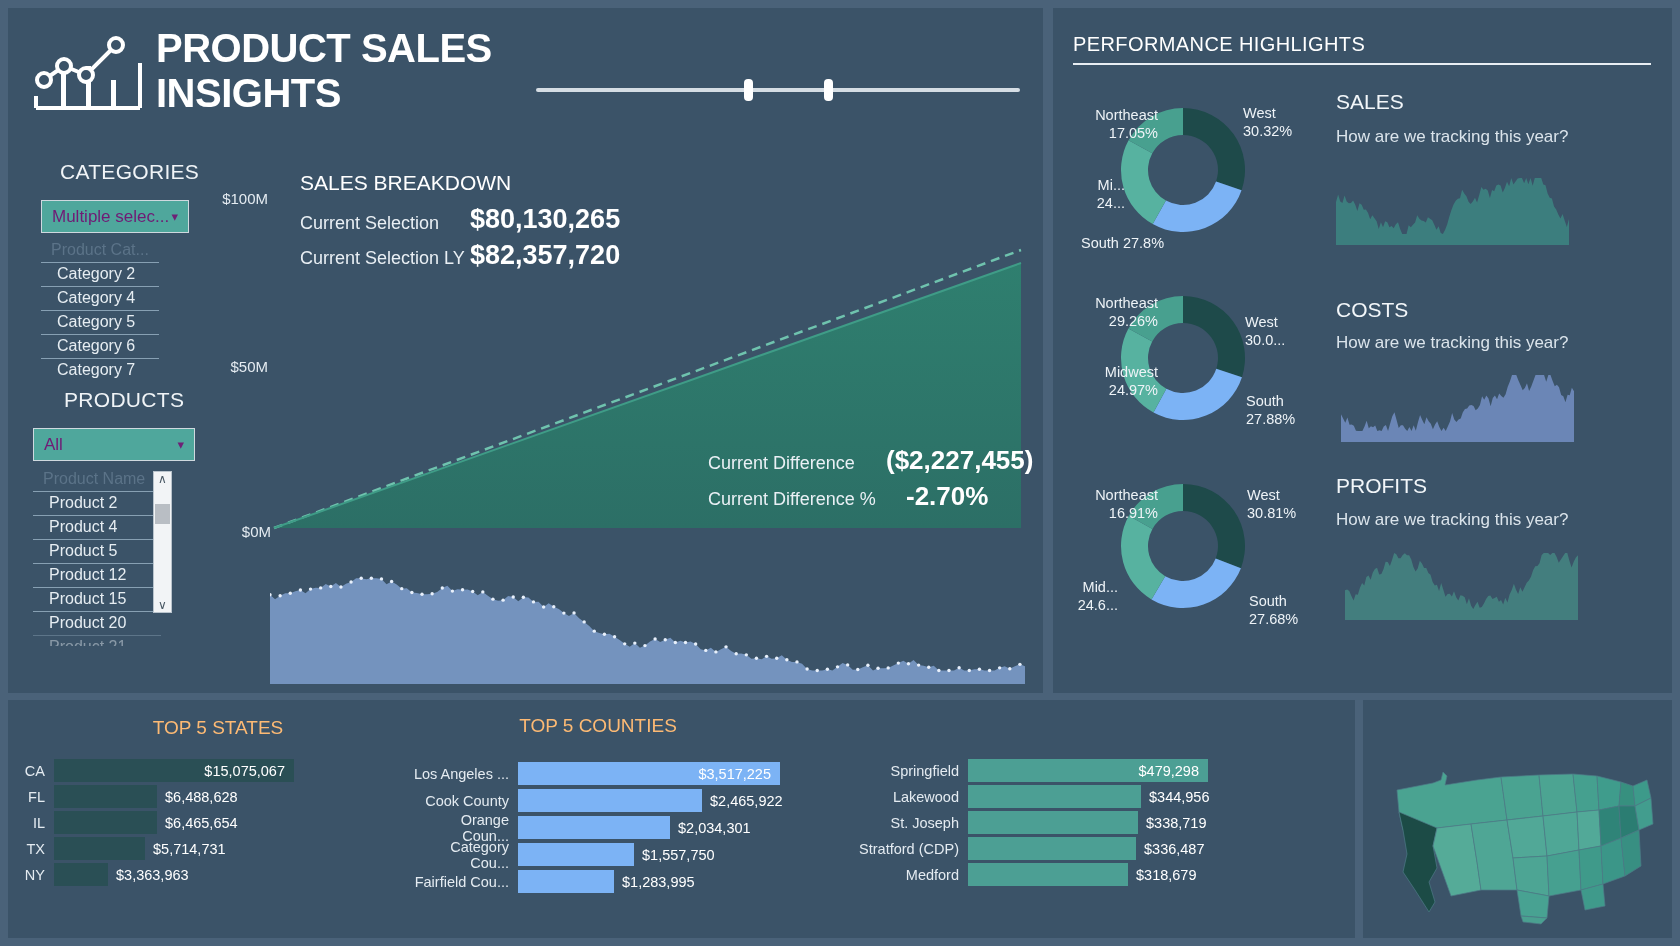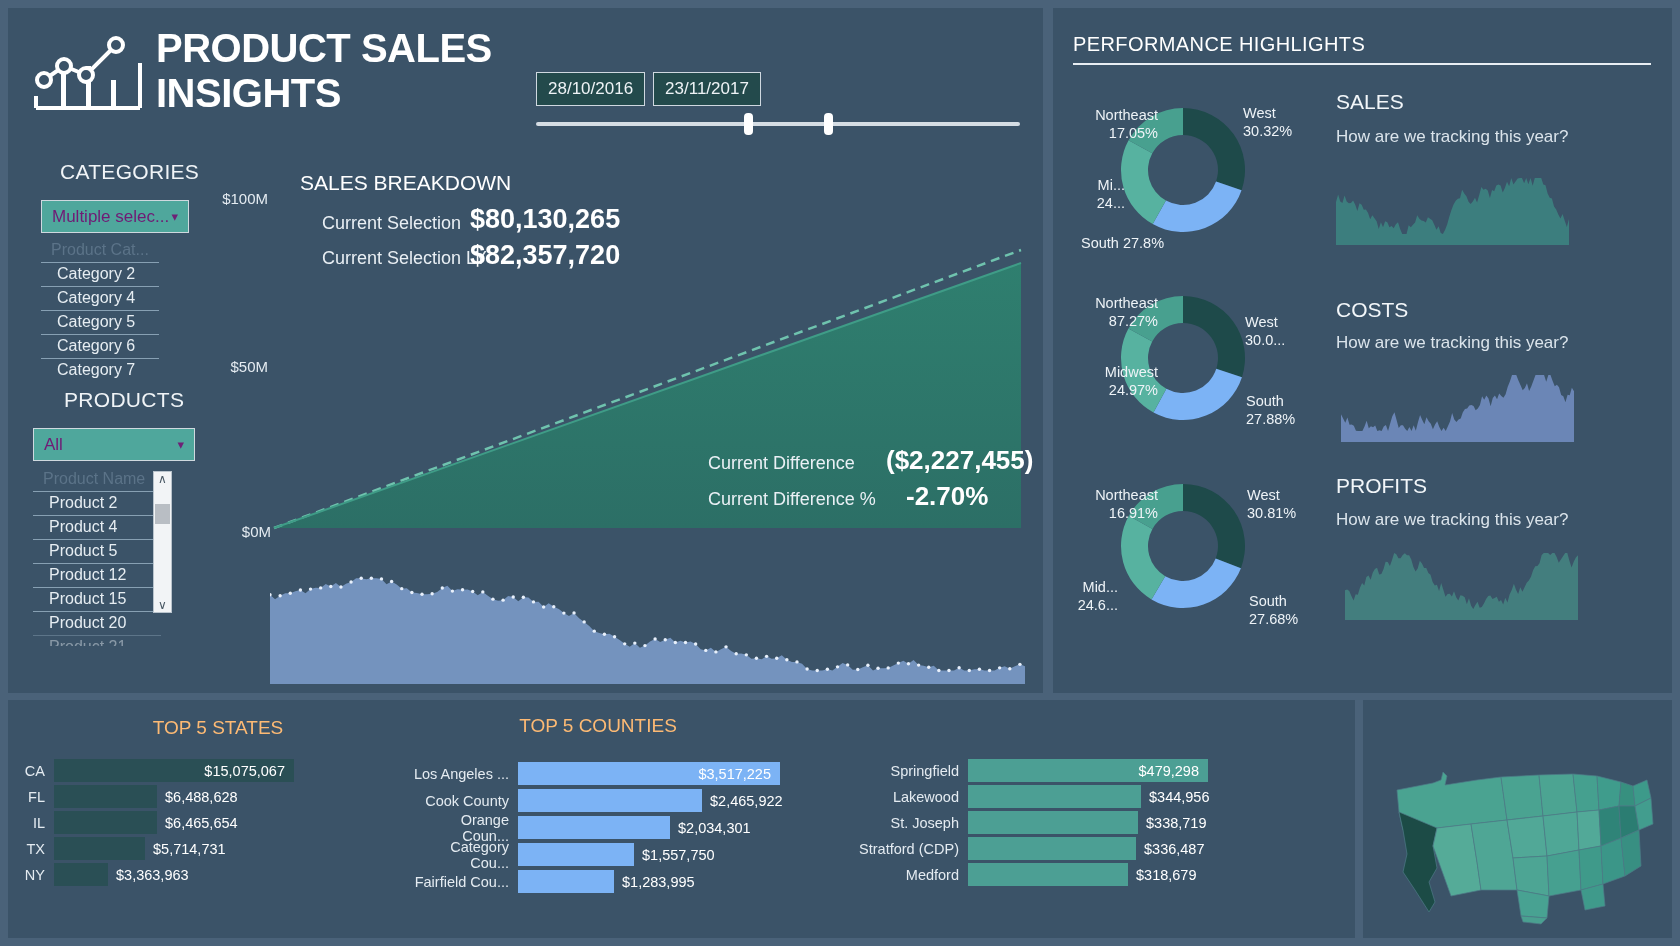--- a/index.html
+++ b/index.html
@@ -65,21 +65,21 @@
     border: 1px solid #b9c4cd; display: flex;
     flex-direction: column; justify-content: space-between;
     align-items: center; color: #4a5965; font-size: 12px;
   }
   .scroll-thumb {
     position: absolute; left: 1px; width: 15px; height: 20px; background: #b9bec4;
   }
 
   
   .sb-title { position: absolute; left: 292px; top: 163px; font-size: 21px; }
-  .sb-row { position: absolute; font-size: 18px; color: #e9eff4; margin-left: 22px; }
+  .sb-row { position: absolute; font-size: 18px; color: #e9eff4; }
   .sb-val { position: absolute; font-size: 27px; font-weight: bold; }
 
   
   #area-chart { position: absolute; left: 262px; top: 120px; }
   .axis-label {
     position: absolute; font-size: 15px; color: #e4ebf1; text-align: right; width: 60px;
   }
 
   .diff-row { position: absolute; font-size: 18px; color: #eaf0f5; }
   .diff-val { position: absolute; font-size: 26px; font-weight: bold; }
@@ -125,24 +125,20 @@
       <circle cx="16" cy="52" r="7" fill="#3b5368" stroke="#fff" stroke-width="4"></circle>
       <circle cx="36" cy="38" r="7" fill="#3b5368" stroke="#fff" stroke-width="4"></circle>
       <circle cx="58" cy="47" r="7" fill="#3b5368" stroke="#fff" stroke-width="4"></circle>
       <circle cx="88" cy="17" r="7" fill="#3b5368" stroke="#fff" stroke-width="4"></circle>
     </svg>
   </div>
 
   <div class="title">PRODUCT SALES INSIGHTS</div>
 
   <div class="date-wrap">
-    <div class="date-boxes">
-      <div class="date-box">28/10/2016</div>
-      <div class="date-box">23/11/2017</div>
-    </div>
     <div class="slider-track">
       <div class="slider-handle" style="left:43%"></div>
       <div class="slider-handle" style="left:59.5%"></div>
     </div>
   </div>
 
   <div class="slicer-title" style="left:52px; top:152px;">CATEGORIES</div>
   <div class="slicer-dd" style="left:33px; top:192px; width:148px;">
     <span>Multiple selec...</span>
     <span class="chev">▾</span>
@@ -319,21 +315,21 @@
 
   <div style="position:absolute;left:60px;top:280px;">
     <svg width="140" height="140" viewBox="0 0 140 140" class="donut-svg">
         <path d="M70,8 A62,62 0 0 1 128.94138148246617,89.23313674205004 L103.2733605142954,80.85741590277019 A35,35 0 0 0 70,35 Z" fill="#1e4a4a"></path>
         <path d="M128.94138148246617,89.23313674205004 A62,62 0 0 1 40.47323137258777,124.51761123181448 L53.33166287162213,100.77607085666946 A35,35 0 0 0 103.2733605142954,80.85741590277019 Z" fill="#7cb3f5"></path>
         <path d="M40.47323137258777,124.51761123181448 A62,62 0 0 1 15.426829005578924,40.57604704303519 L39.19256476121391,53.389703975906954 A35,35 0 0 0 53.33166287162213,100.77607085666946 Z" fill="#57b2a0"></path>
         <path d="M15.426829005578924,40.57604704303519 A62,62 0 0 1 69.99999999999999,8 L70,35 A35,35 0 0 0 39.19256476121391,53.389703975906954 Z" fill="#48a08f"></path>
       </svg>
   </div>
   <div class="donut-label" style="left:5px; top:286px; text-align:right; width:100px;">
-    <span>Northeast</span><br><span>87.27%</span>
+    <span>Northeast</span><br><span>29.26%</span>
   </div>
   <div class="donut-label" style="left:192px; top:305px;">
     <span>West</span><br><span>30.0...</span>
   </div>
   <div class="donut-label" style="left:-5px; top:355px; text-align:right; width:110px;">
     <span>Midwest</span><br><span>24.97%</span>
   </div>
   <div class="donut-label" style="left:193px; top:384px;">
     <span>South</span><br><span>27.88%</span>
   </div>

